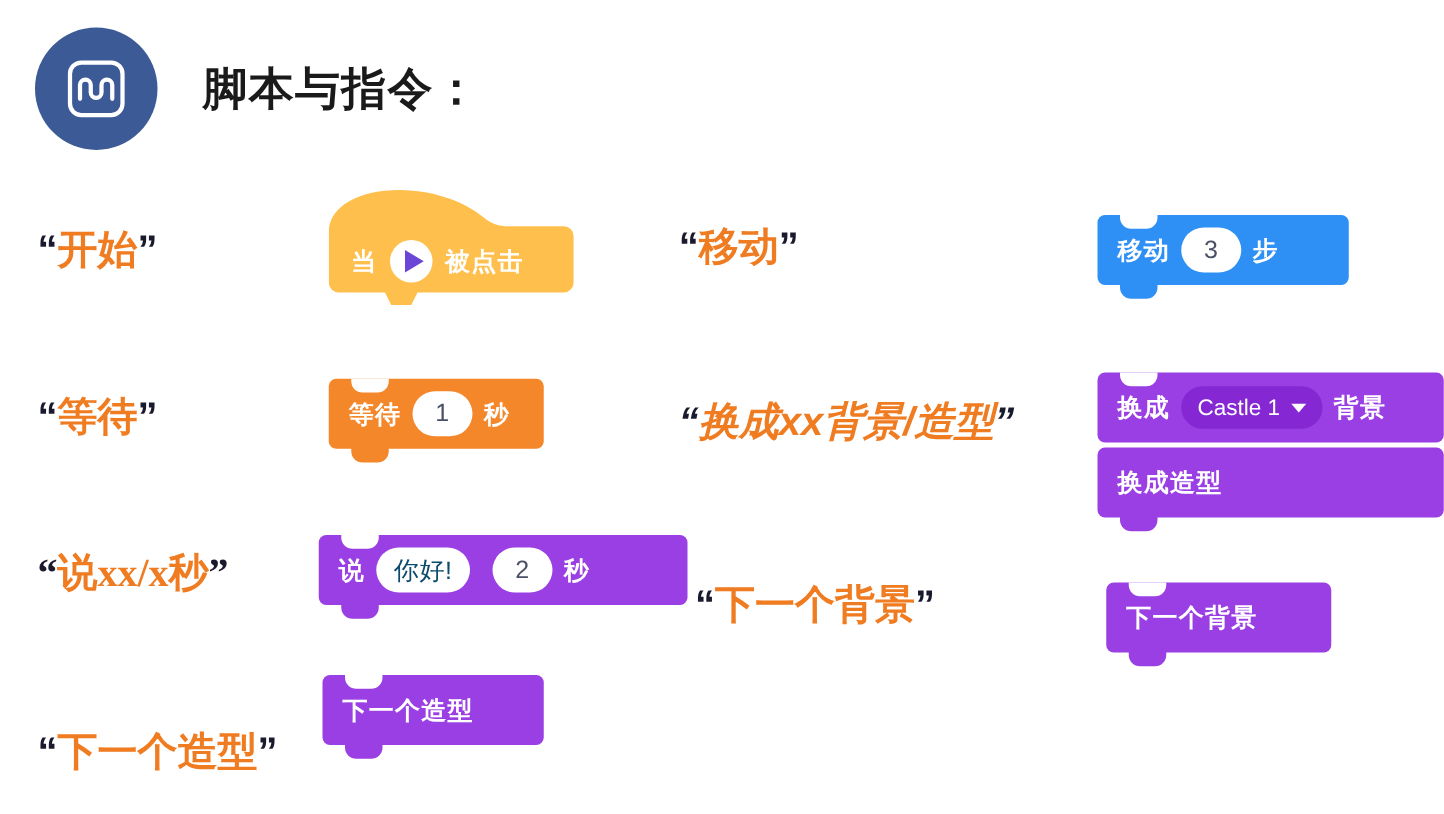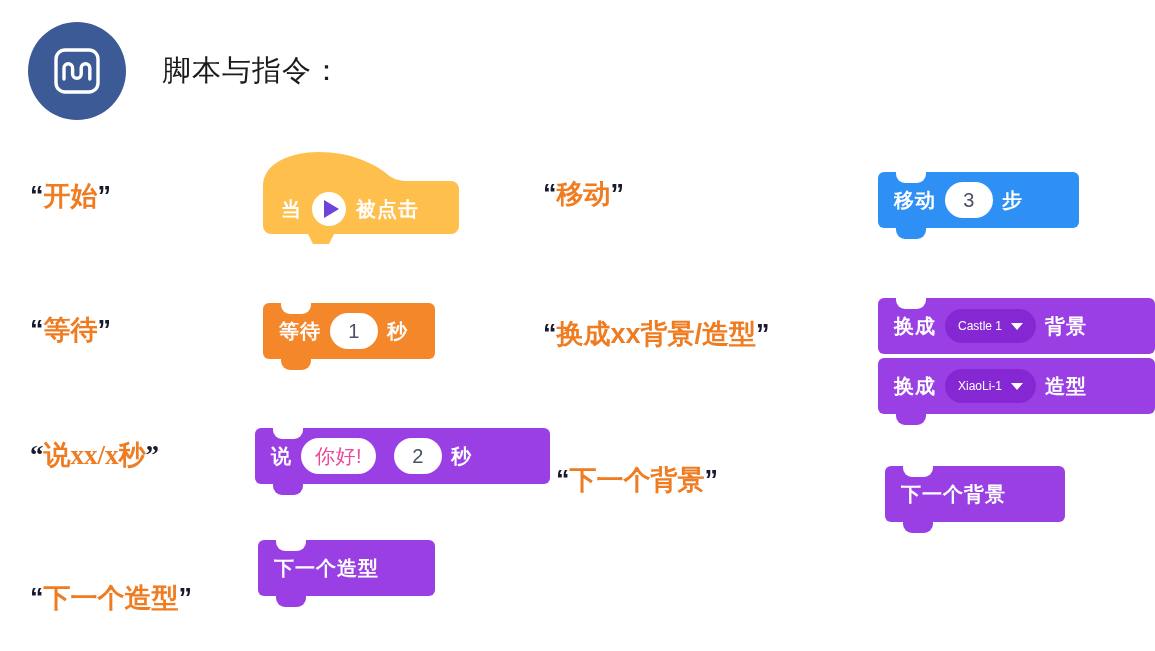--- a/index.html
+++ b/index.html
@@ -30,31 +30,31 @@
     border-radius: 50%;
     background: #3C5A96;
     display: flex;
     align-items: center;
     justify-content: center;
     flex: 0 0 auto;
   }
   #badge-circle svg { display: block; }
   #header-title {
     margin-left: 36px;
-    font-size: 29px;
-    font-weight: normal;
+    font-size: 36px;
+    font-weight: bold;
     color: #1a1a1a;
     letter-spacing: 1px;
     white-space: nowrap;
   }
 
   
   .caption {
     position: absolute;
-    font-size: 27px;
+    font-size: 32px;
     font-weight: bold;
     color: #111111;
     white-space: nowrap;
     letter-spacing: 0px;
   }
   .caption .q { color: #1a1a2e; font-weight: bold; }
   .caption .t { color: #F07C22; }
 
   
   .blk {
@@ -111,36 +111,36 @@
     border-radius: 999px;
     min-width: 52px;
     height: 36px;
     margin: 0 9px;
     display: flex;
     align-items: center;
     justify-content: center;
     padding: 0 14px;
     box-sizing: border-box;
     font-size: 20px;
-    color: #ec4899;
+    color: #0c4a6e;
     font-weight: normal;
     letter-spacing: 0.5px;
   }
   .oval.num { min-width: 48px; color: #4a5066; }
 
   
   .dd {
     border-radius: 999px;
     height: 34px;
     margin: 0 9px;
     display: flex;
     align-items: center;
     padding: 0 13px;
     box-sizing: border-box;
-    font-size: 12px;
+    font-size: 18px;
     color: #ffffff;
     font-weight: normal;
     text-align: center;
   }
   .dd .caret {
     margin-left: 9px;
     width: 0; height: 0;
     border-left: 6px solid transparent;
     border-right: 6px solid transparent;
     border-top: 7px solid #ffffff;
@@ -181,21 +181,21 @@
     border-left: 15px solid #6B46D6;
     margin-left: 4px;
   }
 
   
   #cap-start      { left: 30px;  top: 178px; }
   #cap-wait       { left: 30px;  top: 312px; }
   #cap-say        { left: 30px;  top: 437px; font-family: Liberation Serif, serif; }
   #cap-next-cost  { left: 30px;  top: 580px; }
   #cap-move       { left: 543px; top: 176px; }
-  #cap-switch     { left: 543px; top: 316px; }
+  #cap-switch     { left: 543px; top: 316px; font-style: italic; }
   #cap-next-back  { left: 556px; top: 462px; }
 
   #blk-wait   { left: 263px; top: 303px; width: 172px; background: #F4872A; }
   #blk-say    { left: 255px; top: 428px; width: 295px; background: #9A3FE4; }
   #blk-next-costume { left: 258px; top: 540px; width: 177px; background: #9A3FE4; }
   #blk-move   { left: 878px; top: 172px; width: 201px; background: #2E90F5; }
   #blk-switch-backdrop { left: 878px; top: 298px; width: 277px; background: #9A3FE4; }
   #blk-switch-costume  { left: 878px; top: 358px; width: 277px; background: #9A3FE4; }
   #blk-next-backdrop   { left: 885px; top: 466px; width: 180px; background: #9A3FE4; }
 
@@ -282,22 +282,18 @@
   <span class="lbl">换成</span>
   <span class="dd dd-inner">
     <span>Castle 1</span>
     <span class="caret"></span>
   </span>
   <span class="lbl">背景</span>
 </div>
 
 <div class="blk stack no-top-notch" id="blk-switch-costume">
   <span class="lbl">换成</span>
-  <span class="dd dd-inner">
-    <span>XiaoLi-1</span>
-    <span class="caret"></span>
-  </span>
   <span class="lbl">造型</span>
 </div>
 
 <div class="blk stack" id="blk-next-backdrop">
   <span class="lbl">下一个背景</span>
 </div>
 
 </body></html>

